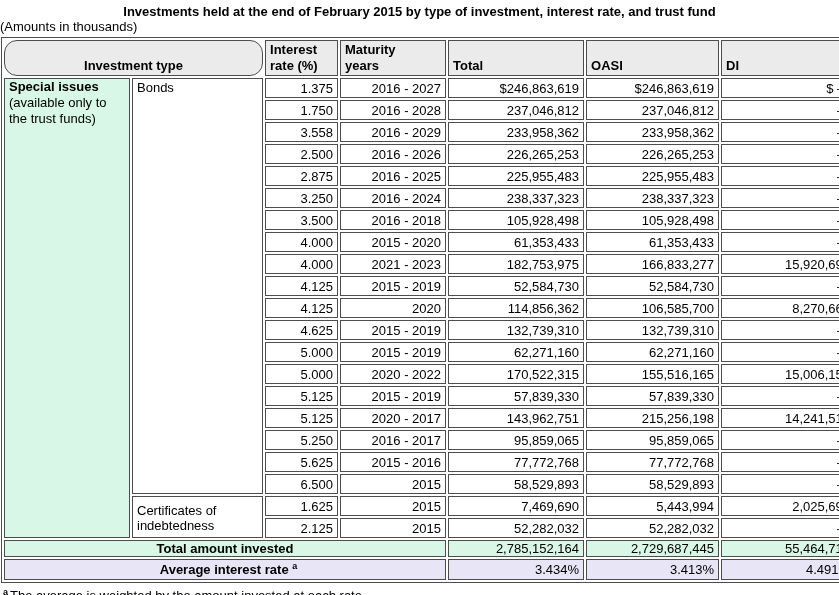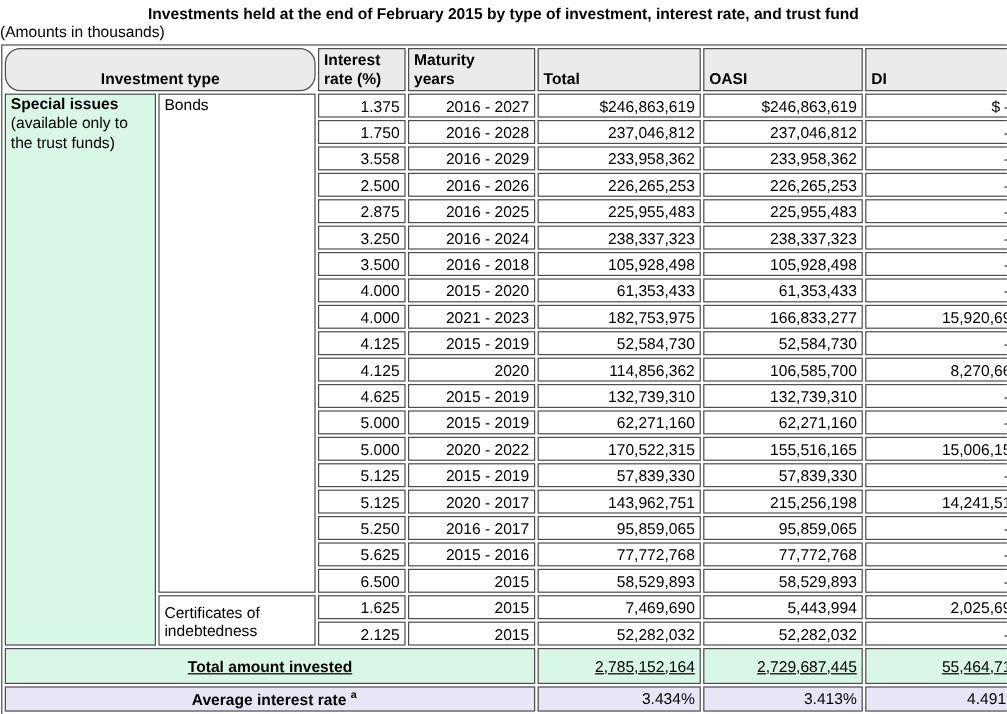--- a/index.html
+++ b/index.html
@@ -28,21 +28,21 @@
     background: var(--header-bg); vertical-align: bottom; text-align: left;
     height: 36px; white-space: pre-line; font-weight: bold; line-height: 16px; padding-bottom: 1px;
   }
   th.col-invtype { text-align: center; border-radius: 13px; }
   tbody td { height: 20px; }
   td.num { text-align: right; white-space: nowrap; }
   td.group-cell { background: var(--group-bg); vertical-align: top; line-height: 16px; padding-top: 0; }
   .group-bold { font-weight: bold; }
   td.subtype-cell { text-align: left; vertical-align: top; line-height: 16px; padding-top: 1px; }
   td.cert-cell { vertical-align: middle; line-height: 15px; }
-  tr.total-row td { background: var(--total-bg); height: 30px; text-decoration: underline; }
+  tr.total-row td { background: var(--total-bg); height: 17px; }
   tr.avg-row td { background: var(--avg-bg); height: 21px; padding-left: 11px; }
   td.sum-label { text-align: center; font-weight: bold; }
   sup.sup { font-size: 9px; font-weight: bold; }
   .footnote { margin: 2px 0 0 3px; font-size: 13px; line-height: 15px; }
   .footnote sup { font-size: 9px; font-weight: bold; margin-right: 2px; }
 </style>
 </head>
 <body>
 
 <div class="title">Investments held at the end of February 2015 by type of investment, interest rate, and trust fund</div>

